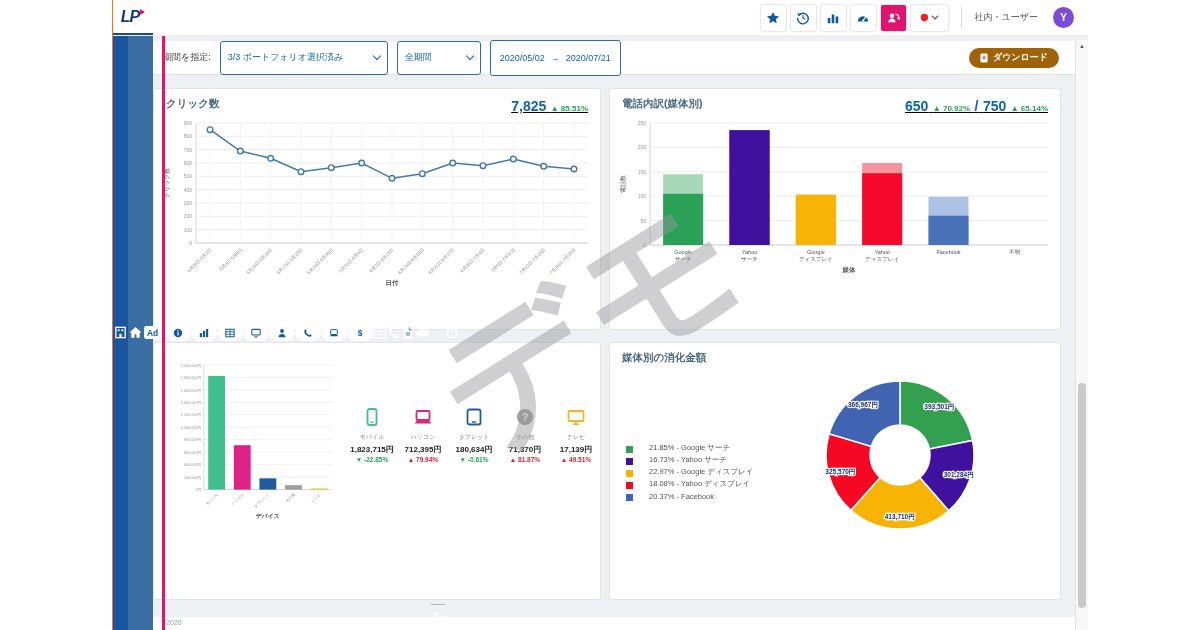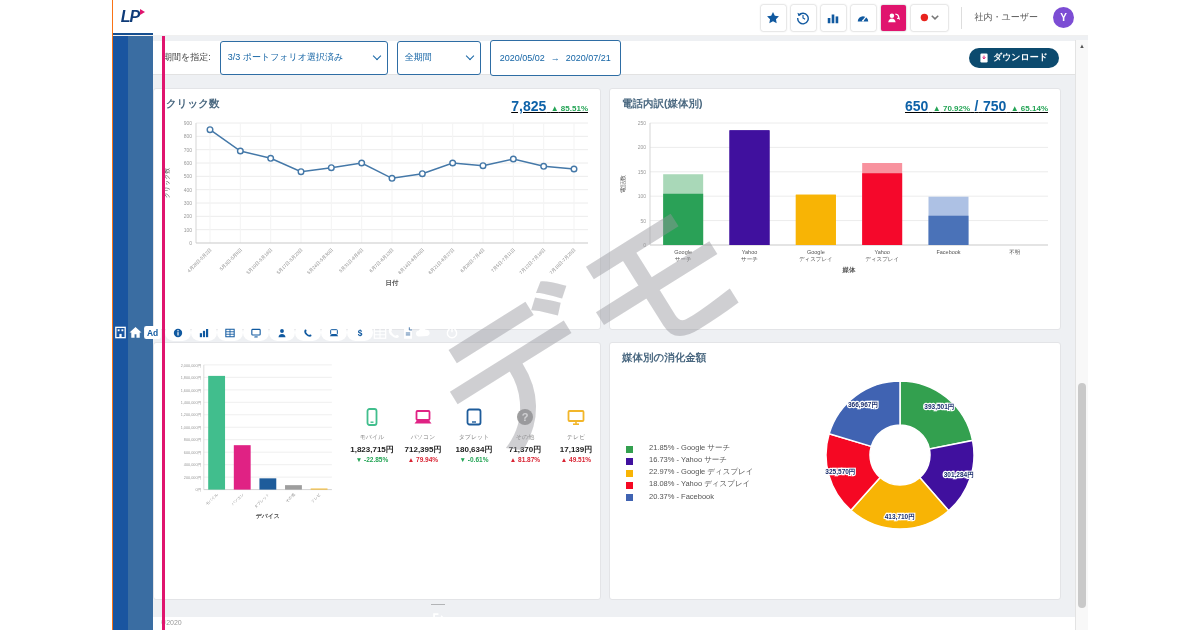--- a/index.html
+++ b/index.html
@@ -27,21 +27,21 @@
   .pill{width:26px;height:17px;background:#fff;border-radius:9px;display:flex;align-items:center;justify-content:center;}
   .bottom-start{margin-top:auto;border-top:1px solid rgba(0,0,0,.25);}
   
   .content{position:absolute;left:40px;top:35px;width:924px;height:595px;background:#eef0f3;}
   .filterbar{position:absolute;left:0;top:6px;width:100%;height:34px;background:#fff;border-bottom:1px solid #e2e2e2;display:flex;align-items:center;padding:0 10px;box-sizing:border-box;gap:9px;}
   .fb-label{font-size:9px;color:#444;}
   .fb-select{height:20px;border:1px solid #2e6da4;border-radius:3px;background:#fff;color:#1464a5;font-size:9px;display:flex;align-items:center;justify-content:space-between;padding:16px 7px;box-sizing:border-box;cursor:pointer;}
   .fb-select.w1{width:168px;} .fb-select.w2{width:84px;}
   .chev{width:5px;height:5px;border-right:1.5px solid #1464a5;border-bottom:1.5px solid #1464a5;transform:rotate(45deg);margin-top:-3px;}
   .fb-date{height:20px;border:1px solid #2e6da4;border-radius:3px;background:#fff;color:#1464a5;font-size:9px;display:flex;align-items:center;padding:17px 9px;gap:6px;box-sizing:border-box;cursor:pointer;}
-  .fb-download{margin-left:auto;margin-right:8px;height:20px;background:#0c4a6e;color:#fff;border:none;border-radius:10px;font-size:9px;font-weight:bold;display:flex;align-items:center;padding:0 11px;gap:5px;cursor:pointer;font-family:inherit;}
+  .fb-download{margin-left:auto;margin-right:8px;height:20px;background:#a16207;color:#fff;border:none;border-radius:10px;font-size:9px;font-weight:bold;display:flex;align-items:center;padding:0 11px;gap:5px;cursor:pointer;font-family:inherit;}
   
   .panel{position:absolute;background:#fff;border:1px solid #e3e4e7;border-radius:3px;box-sizing:border-box;}
   .p1{left:0;top:53px;width:448px;height:242px;}
   .p2{left:456px;top:53px;width:452px;height:242px;}
   .p3{left:0;top:307px;width:448px;height:258px;}
   .p4{left:456px;top:307px;width:452px;height:258px;}
   .panel-head{display:flex;justify-content:space-between;align-items:flex-start;padding:8px 12px 0 12px;}
   .panel-title{font-size:10.5px;color:#4a6880;font-weight:bold;margin:0;}
   .headline{white-space:nowrap;text-decoration:underline;}
   .headline .big{font-size:14px;font-weight:bold;color:#0e62a8;}

